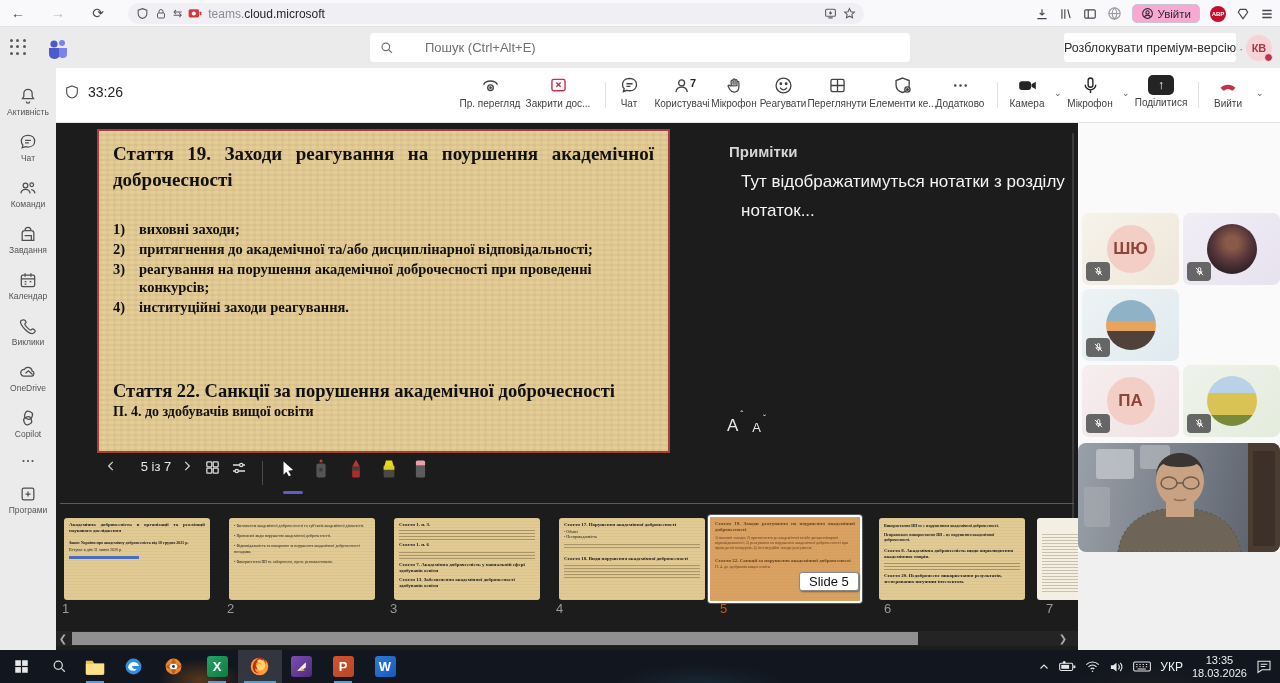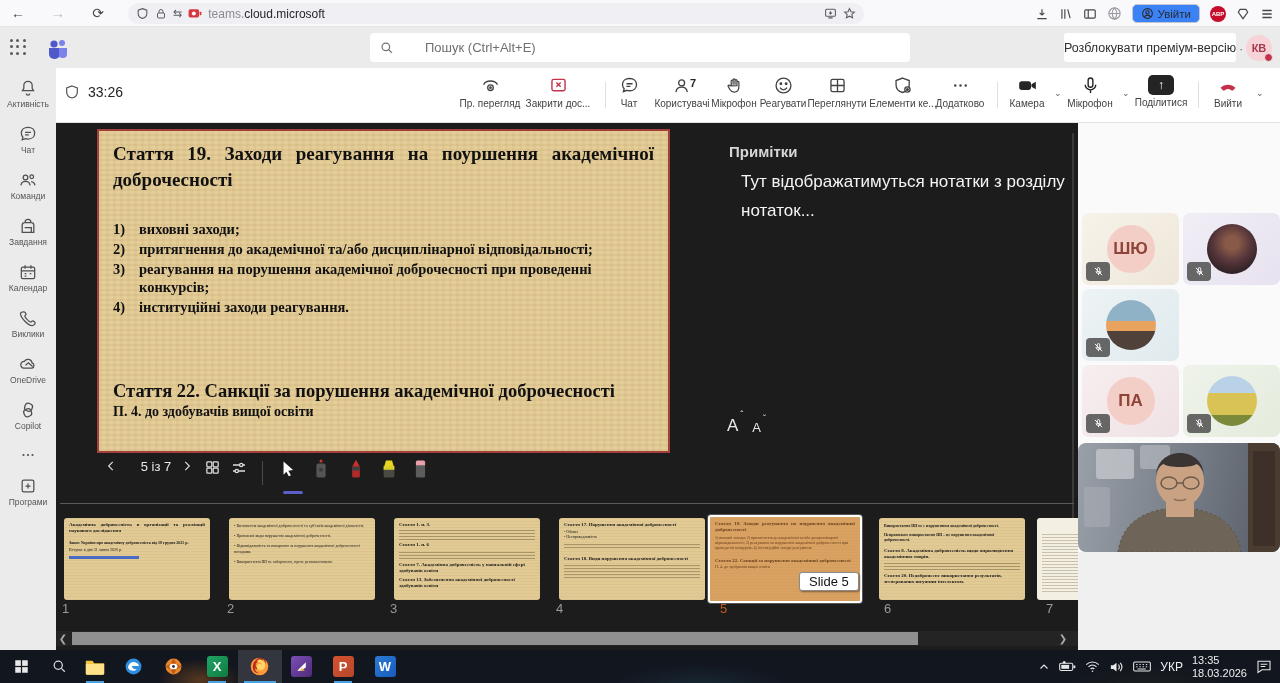--- a/index.html
+++ b/index.html
@@ -7,21 +7,21 @@
   body { font-family:"Liberation Sans", sans-serif; background:#1b1b1b; }
   #root { position:relative; width:1280px; height:683px; background:#1b1b1b; }
 
   
   .browser-bar { position:absolute; left:0; top:0; width:1280px; height:27px; background:#f9f9fb; border-bottom:1px solid #e3e3e6; }
   .nav-ic { position:absolute; top:3px; width:20px; height:20px; display:flex; align-items:center; justify-content:center; color:#45454d; font-size:14px; }
   .addr-pill { position:absolute; left:128px; top:3px; width:736px; height:21px; background:#f0f0f4; border-radius:11px; display:flex; align-items:center; padding:0 8px; gap:6px; }
   .addr-url { font-size:12px; color:#8a8a93; }
   .addr-url b { color:#26262b; font-weight:normal; }
   .chrome-right { position:absolute; right:6px; top:3px; height:21px; display:flex; align-items:center; gap:10px; }
-  .signin-pill { display:flex; align-items:center; gap:4px; border:1px solid #c6c6cf; border-radius:5px; padding:2px 8px; font-size:11.5px; color:#2b2b33; background:#3b82f6; }
+  .signin-pill { display:flex; align-items:center; gap:4px; border:1px solid #c6c6cf; border-radius:5px; padding:2px 8px; font-size:11.5px; color:#2b2b33; background:#f9a8d4; }
   .abp { width:16px; height:16px; border-radius:50%; background:#c70d2c; color:#fff; font-size:6px; font-weight:bold; display:flex; align-items:center; justify-content:center; }
 
   
   .teams-header { position:absolute; left:0; top:27px; width:1280px; height:41px; background:#ebebeb; }
   .waffle { position:absolute; left:10px; top:12px; width:17px; height:17px; display:grid; grid-template-columns:repeat(3,1fr); gap:2px; }
   .waffle i { background:#5a5a5a; border-radius:50%; width:3px; height:3px; }
   .search-pill { position:absolute; left:370px; top:6px; width:540px; height:29px; background:#ffffff; border-radius:4px; display:flex; align-items:center; padding:0 10px; gap:8px; }
   .search-pill span { color:#707070; font-size:13px;margin-left:23px; }
   .premium-box { position:absolute; left:1064px; top:6px; width:172px; height:29px; background:#ffffff; border-radius:3px; display:flex; align-items:center; justify-content:center; font-size:12.5px; color:#2f2f2f; overflow:hidden; white-space:nowrap; }
   .hdr-dot { position:absolute; left:1239px; top:14px; color:#777; font-size:13px; }
@@ -33,21 +33,21 @@
   .timer { position:absolute; left:8px; top:16px; display:flex; align-items:center; gap:8px; color:#242424; font-size:14px; }
   .tb-item { position:absolute; top:7px; display:flex; flex-direction:column; align-items:center; gap:2px; color:#424242; }
   .tb-item .lbl { font-size:10px; white-space:nowrap; }
   .tb-div { position:absolute; top:14px; width:1px; height:26px; background:#e0e0e0; }
   .chev { position:absolute; top:20px; color:#616161; font-size:9px; }
   .share-btn { width:26px; height:20px; background:#242424; border-radius:5px; display:flex; align-items:center; justify-content:center; color:#fff; font-size:12px; }
   .badge7 { position:absolute; left:46px; top:2px; font-size:11px; font-weight:bold; color:#242424; }
 
   
   .rail { position:absolute; left:0; top:68px; width:56px; height:582px; background:#ebebeb; }
-  .rail-item { height:46px; display:flex; flex-direction:column; align-items:center; justify-content:flex-start; gap:1px; color:#555; }
+  .rail-item { height:46px; display:flex; flex-direction:column; align-items:center; justify-content:center; gap:1px; color:#555; }
   .rail-item .rl { font-size:8.5px; color:#555; }
 
   
   .stage { position:absolute; left:56px; top:123px; width:1022px; height:527px; background:#1c1c1c; }
   .slide { position:absolute; left:41px; top:6px; width:573px; height:324px; background:#e5cd98; border:2px solid #a4403c; padding:10px 14px;
     background-image:repeating-linear-gradient(0deg, rgba(120,90,40,.07) 0 2px, transparent 2px 5px), repeating-linear-gradient(90deg, rgba(120,90,40,.05) 0 3px, transparent 3px 7px);
     font-family:"Liberation Serif", serif; color:#111; }
   .s-title { font-size:19px; font-weight:bold; text-align:justify; line-height:1.35; }
   .s-title:after { content:""; display:inline-block; width:100%; }
   .s-list { margin-top:2px; }
@@ -101,21 +101,21 @@
   .taskbar { position:absolute; left:0; top:650px; width:1280px; height:33px; background:#12161f; overflow:hidden; }
   .tb-bgfx { position:absolute; inset:0; background:
       radial-gradient(60px 30px at 200px 30px, rgba(214,120,30,.35), transparent 70%),
       radial-gradient(120px 30px at 700px 35px, rgba(40,90,110,.25), transparent 70%),
       radial-gradient(120px 30px at 1150px 35px, rgba(60,60,30,.2), transparent 70%); }
   .tk { position:absolute; top:4px; width:26px; height:25px; display:flex; align-items:center; justify-content:center; }
   .run { position:absolute; top:31px; height:2px; background:#4aa3e0; }
   .ff-active { position:absolute; left:238px; top:0; width:44px; height:33px; background:rgba(255,255,255,.14); }
   .tray { position:absolute; right:0; top:0; height:33px; display:flex; align-items:center; gap:9px; padding-right:8px; color:#eee; }
   .tray .txt { font-size:12px; }
-  .clock { font-size:11px; line-height:13px; }
+  .clock { text-align:center; font-size:11px; line-height:13px; }
   .appic { width:21px; height:21px; border-radius:3px; display:flex; align-items:center; justify-content:center; color:#fff; font-weight:bold; font-size:13px; font-family:"Liberation Sans",sans-serif; }
 </style>
 </head>
 <body>
 
 <div id="root">
 
   <div class="browser-bar">
     <div class="nav-ic" style="left:8px;">←</div>
     <div class="nav-ic" style="left:48px;color:#b9b9bf;">→</div>

